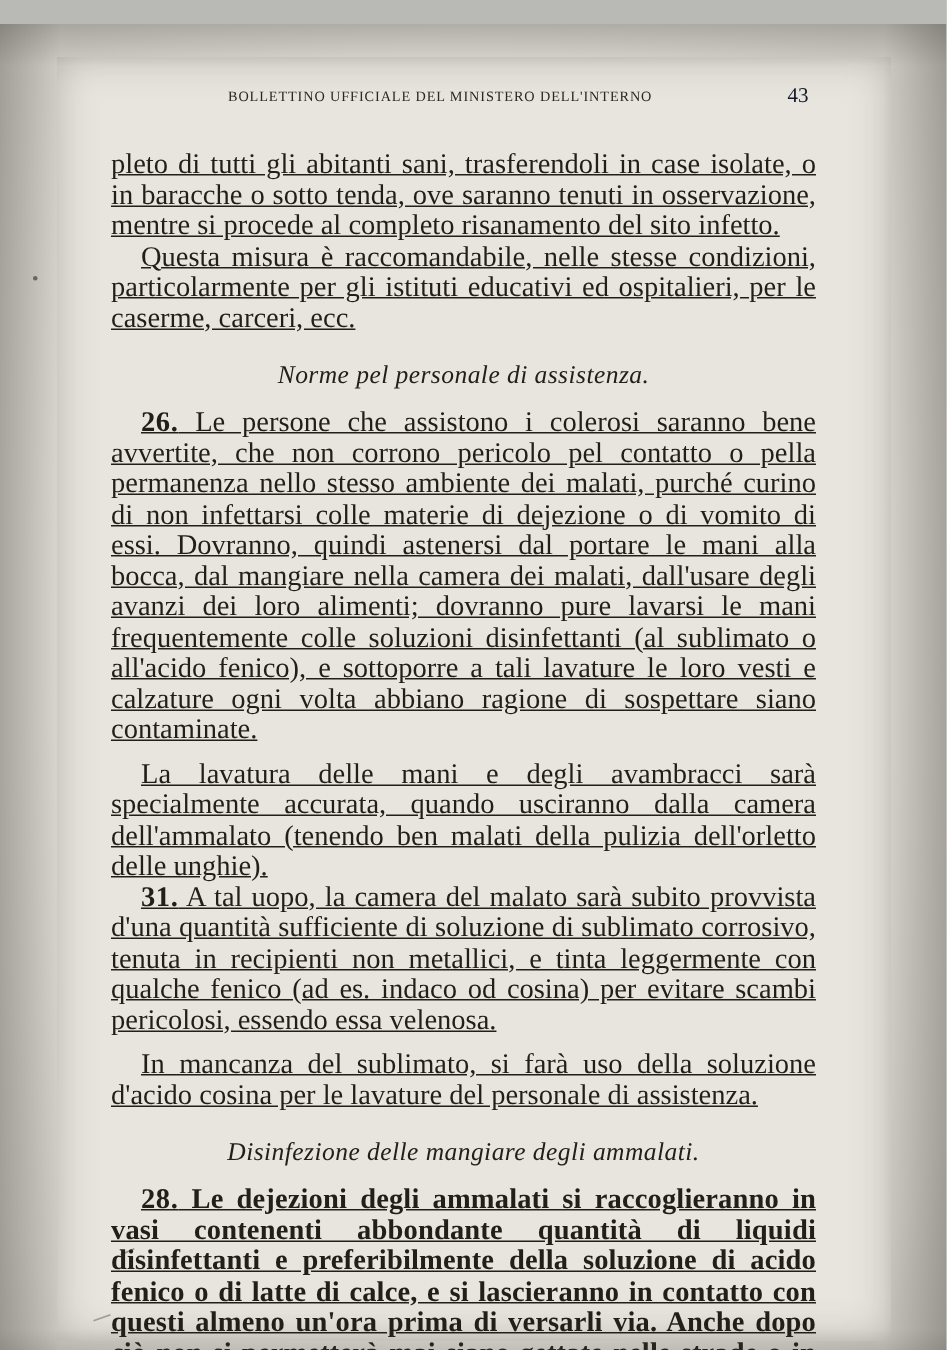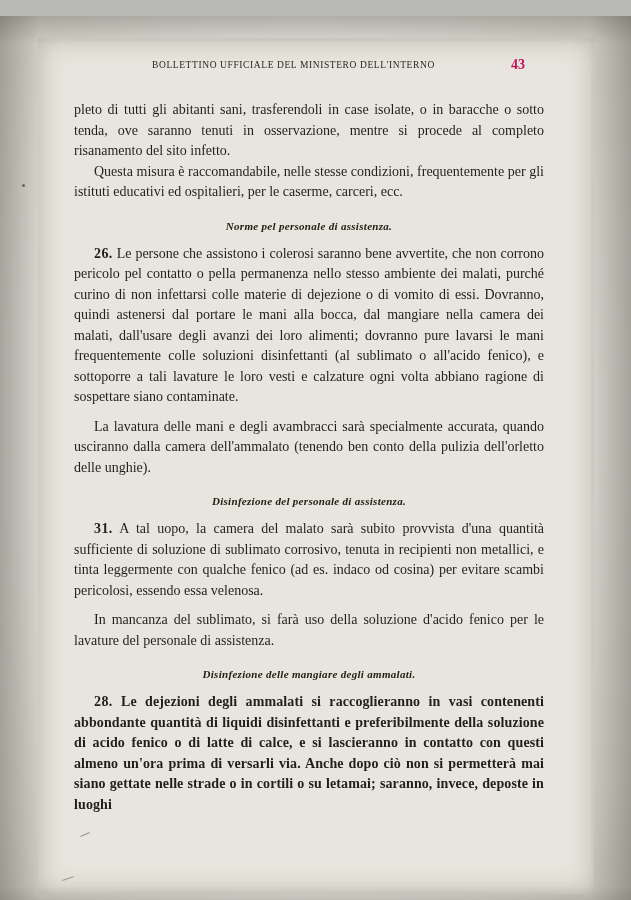--- a/index.html
+++ b/index.html
@@ -55,49 +55,49 @@
     font-size: 9.5px;
     letter-spacing: 0.6px;
     font-variant: small-caps;
     text-transform: uppercase;
     color: #2a2722;
     font-family: "Liberation Serif", serif;
     white-space: nowrap;
   }
   .runhead .folio {
     position: absolute;
-    right: 19px;
+    right: 5px;
     top: -3px;
     font-size: 14px;
-    color: #be185d;
-    font-weight: bold;
+    color: #0f172a;
   }
   .rule {
     margin: 6px 0 14px 0;
     height: 0;
   }
   p {
     margin: 0 0 0 0;
-    font-size: 14px;
+    font-size: 19px;
     line-height: 20.5px;
     text-align: justify;
     text-justify: inter-word;
     color: #221f1a;
+    text-decoration: underline;
   }
   p.indent {
     text-indent: 20px;
   }
   .sec-no {
     font-weight: bold;
     letter-spacing: 0.4px;
   }
   h2.subhead {
-    font-size: 11px;
+    font-size: 17px;
     font-style: italic;
-    font-weight: bold;
+    font-weight: normal;
     text-align: center;
     margin: 17px 0 12px 0;
     letter-spacing: 0.3px;
     color: #242019;
   }
   .gap-sm { height: 9px; }
   
   .heavyline {
     font-weight: 600;
     letter-spacing: 0.1px;
@@ -148,37 +148,36 @@
 
     <div class="runhead">
       <div class="title">BOLLETTINO UFFICIALE DEL MINISTERO DELL'INTERNO</div>
       <div class="folio">43</div>
     </div>
 
     <div class="rule"></div>
 
     <p>pleto di tutti gli abitanti sani, trasferendoli in case isolate, o in baracche o sotto tenda, ove saranno tenuti in osservazione, mentre si procede al completo risanamento del sito infetto.</p>
 
-    <p class="indent">Questa misura è raccomandabile, nelle stesse condizioni, frequentemente per gli istituti educativi ed ospitalieri, per le caserme, carceri, ecc.</p>
+    <p class="indent">Questa misura è raccomandabile, nelle stesse condizioni, particolarmente per gli istituti educativi ed ospitalieri, per le caserme, carceri, ecc.</p>
 
     <h2 class="subhead">Norme pel personale di assistenza.</h2>
 
     <p class="indent"><span class="sec-no">26.</span><span> Le persone che assistono i colerosi saranno bene avvertite, che non corrono pericolo pel contatto o pella permanenza nello stesso ambiente dei malati, purché curino di non infettarsi colle materie di dejezione o di vomito di essi. Dovranno, quindi astenersi dal portare le mani alla bocca, dal mangiare nella camera dei malati, dall'usare degli avanzi dei loro alimenti; dovranno pure lavarsi le mani frequentemente colle soluzioni disinfettanti (al sublimato o all'acido fenico), e sottoporre a tali lavature le loro vesti e calzature ogni volta abbiano ragione di sospettare siano contaminate.</span></p>
 
     <div class="gap-sm"></div>
 
-    <p class="indent">La lavatura delle mani e degli avambracci sarà specialmente accurata, quando usciranno dalla camera dell'ammalato (tenendo ben conto della pulizia dell'orletto delle unghie).</p>
+    <p class="indent">La lavatura delle mani e degli avambracci sarà specialmente accurata, quando usciranno dalla camera dell'ammalato (tenendo ben malati della pulizia dell'orletto delle unghie).</p>
 
-    <h2 class="subhead">Disinfezione del personale di assistenza.</h2>
 
     <p class="indent"><span class="sec-no">31.</span><span> A tal uopo, la camera del malato sarà subito provvista d'una quantità sufficiente di soluzione di sublimato corrosivo, tenuta in recipienti non metallici, e tinta leggermente con qualche fenico (ad es. indaco od cosina) per evitare scambi pericolosi, essendo essa velenosa.</span></p>
 
     <div class="gap-sm"></div>
 
-    <p class="indent">In mancanza del sublimato, si farà uso della soluzione d'acido fenico per le lavature del personale di assistenza.</p>
+    <p class="indent">In mancanza del sublimato, si farà uso della soluzione d'acido cosina per le lavature del personale di assistenza.</p>
 
     <h2 class="subhead">Disinfezione delle mangiare degli ammalati.</h2>
 
     <p class="indent heavyline"><span class="sec-no">28.</span><span> Le dejezioni degli ammalati si raccoglieranno in vasi contenenti abbondante quantità di liquidi disinfettanti e preferibilmente della soluzione di acido fenico o di latte di calce, e si lascieranno in contatto con questi almeno un'ora prima di versarli via. Anche dopo ciò non si permetterà mai siano gettate nelle strade o in cortili o su letamai; saranno, invece, deposte in luoghi</span></p>
 
   </div>
 
   <div class="edge-shade-l"></div>
   <div class="edge-shade-r"></div>
   <div class="edge-shade-t"></div>

